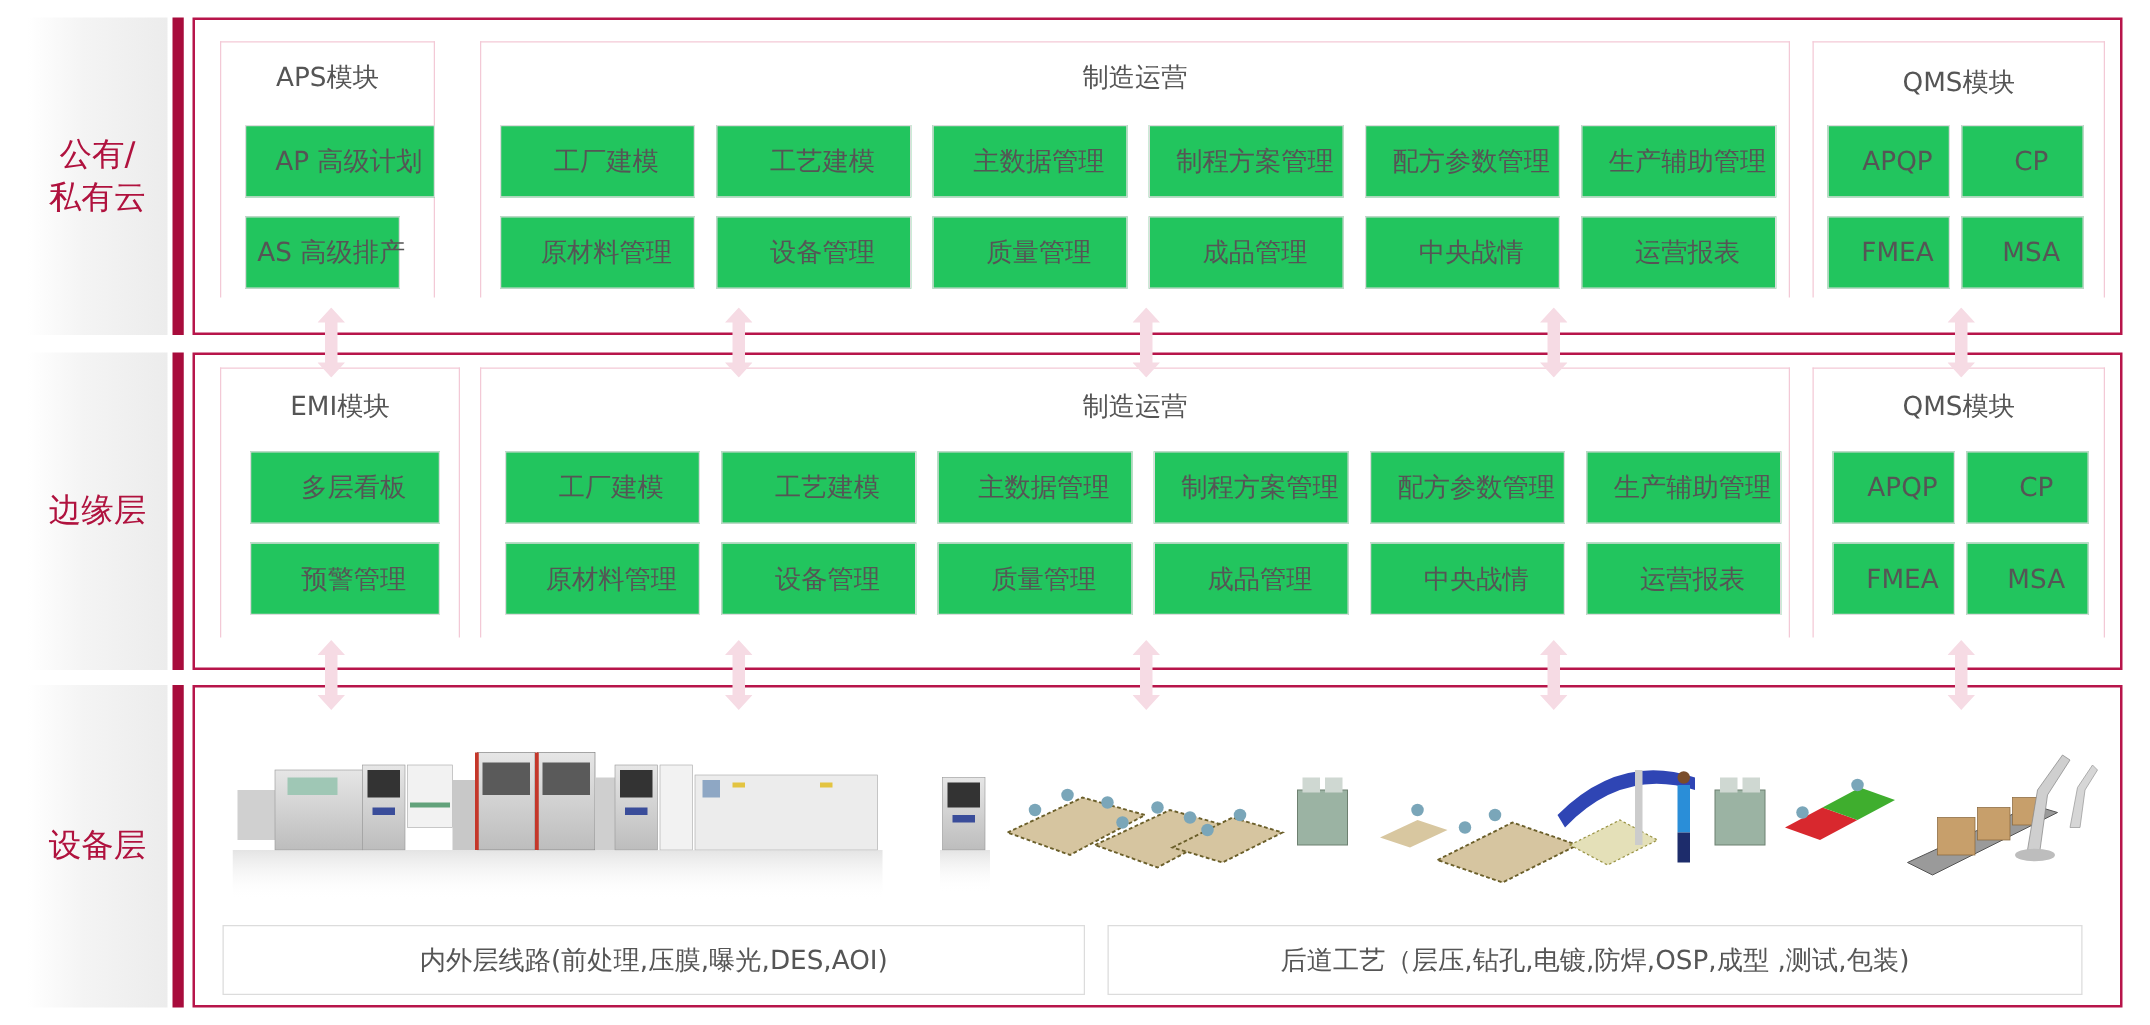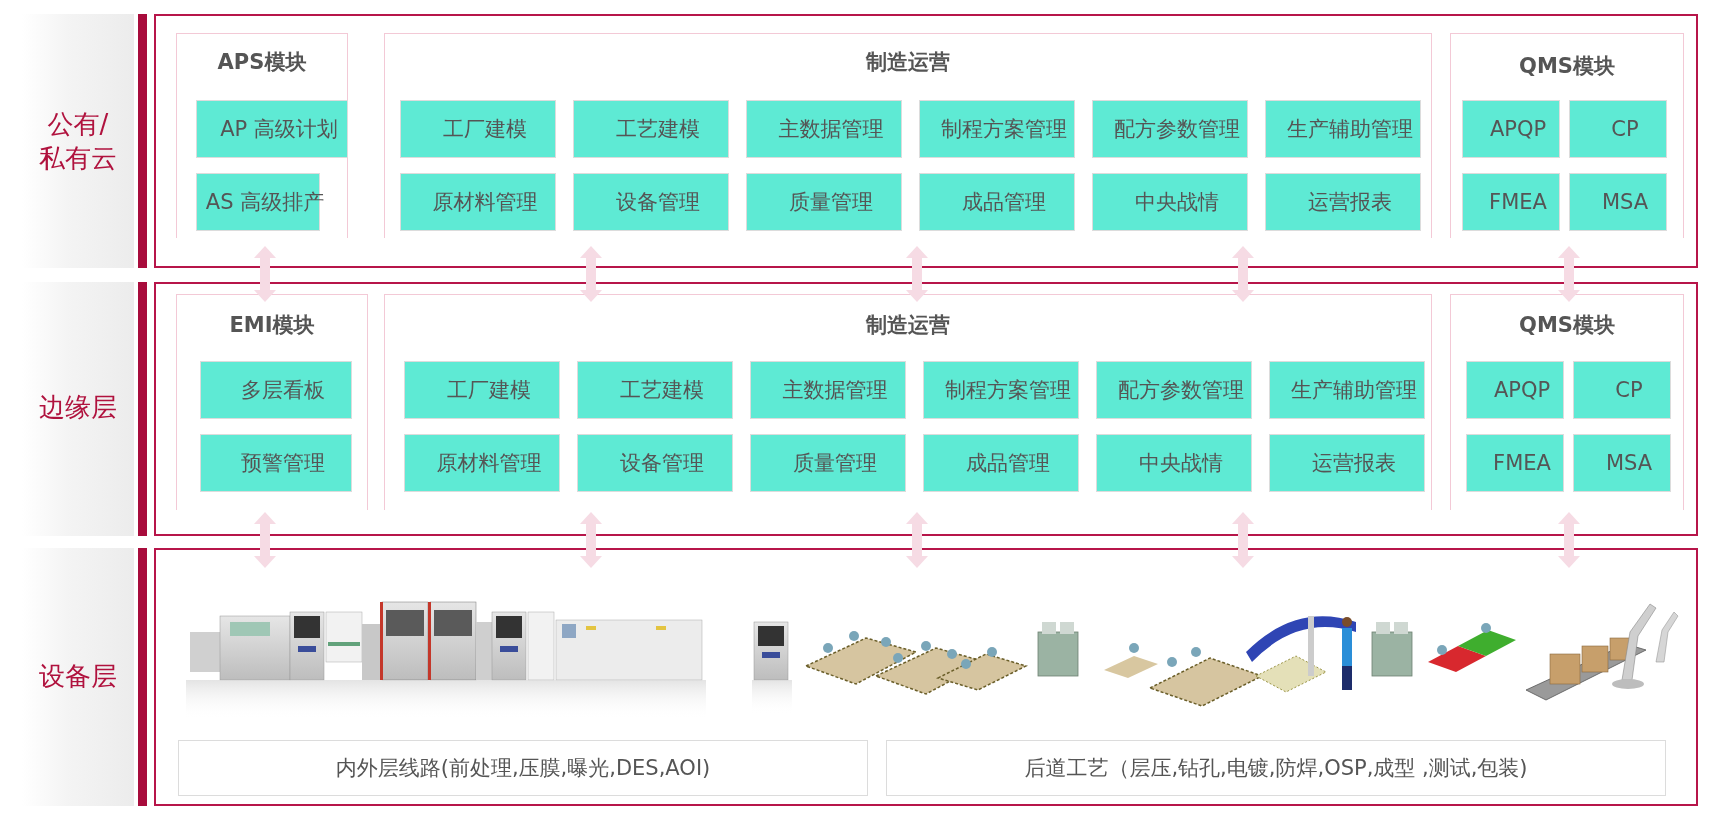--- a/index.html
+++ b/index.html
@@ -12,23 +12,23 @@
     display: flex; align-items: center; justify-content: center; text-align: center;
     color: #b0123e; font-size: 26px; line-height: 34px;
   }
   .layer-bar { position: absolute; left: 138px; width: 9px; background: #a80c3c; }
   .layer-box { position: absolute; left: 154px; width: 1544px; border: 2px solid #b7154a; background: #ffffff; }
 
   .module {
     position: absolute; border: 1px solid #f3c9d6; border-bottom: none;
     background: linear-gradient(to bottom, #ffffff 0%, #ffffff 85%, rgba(255,255,255,0.6) 100%);
   }
-  .module-title { position: absolute; left: 0; right: 0; text-align: center; font-size: 21px; color: #555; font-weight: bold; }
+  .module-title { position: absolute; left: 0; right: 0; text-align: center; font-size: 21px; color: #555; }
   .cell {
-    position: absolute; border: 1.5px solid #dcdcdc; background: #5eead4;
+    position: absolute; border: 1.5px solid #dcdcdc; background: #22c55e;
     display: flex; align-items: center; justify-content: center;
     font-size: 21px; color: #555555; white-space: nowrap; padding-left: 14px;
   }
 
   .arrow { position: absolute; width: 22px; }
   .arrow svg { display: block; }
 
   .equip-strip { position: absolute; left: 186px; top: 592px; width: 1500px; height: 140px; }
   .process-box {
     position: absolute; height: 56px; border: 1.5px solid #dcdcdc; background: #fff;
@@ -39,21 +39,21 @@
 <body>
 
 <div class="layer-label" style="top:14px;height:254px;">
   <div>
     <div>公有/</div>
     <div>私有云</div>
   </div>
 </div>
 <div class="layer-bar" style="top:14px;height:254px;"></div>
 
-<div class="layer-label" style="top:282px;height:254px;font-family:Liberation Mono, monospace;">
+<div class="layer-label" style="top:282px;height:254px;">
   <div>边缘层</div>
 </div>
 <div class="layer-bar" style="top:282px;height:254px;"></div>
 
 <div class="layer-label" style="top:548px;height:258px;font-family:Liberation Serif, serif;">
   <div>设备层</div>
 </div>
 <div class="layer-bar" style="top:548px;height:258px;"></div>
 
 <div class="layer-box" style="top:14px;height:254px;"></div>

